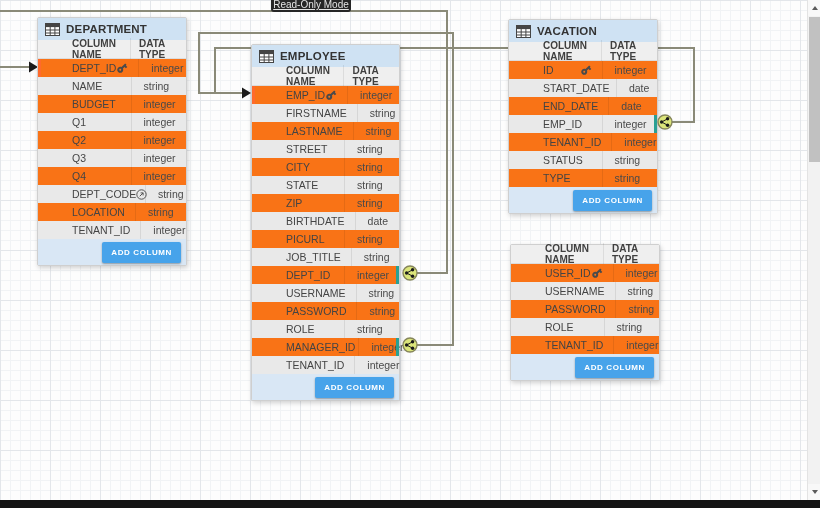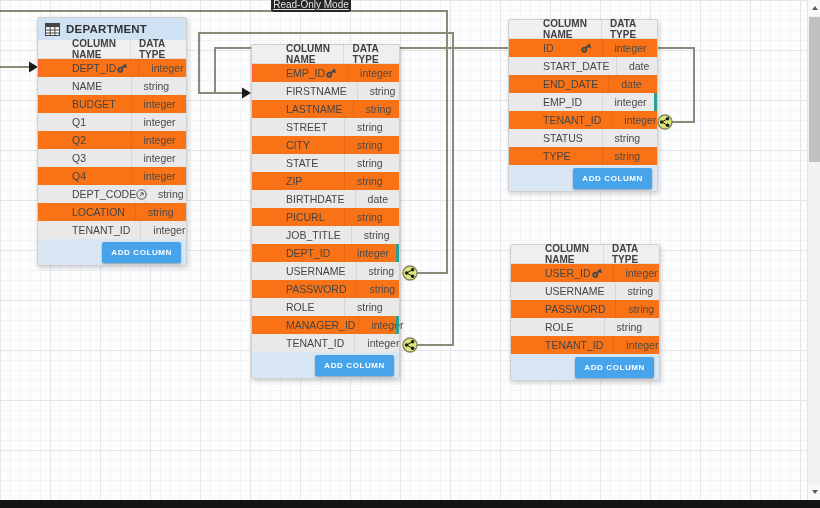--- a/index.html
+++ b/index.html
@@ -195,20 +195,30 @@
             <span class="row-label">TENANT_ID</span>
           </span>
           <span class="c-type">integer</span>
         </div>
       </div>
       <div class="tbl-footer">
         <button class="add-col">ADD COLUMN</button>
       </div>
     </div>
   <div class="table-card tbl-employee">
+      <div class="tbl-header">
+        <span class="tbl-icon">
+          <svg width="15" height="13" viewBox="0 0 15 13">
+            <rect x="0.5" y="0.5" width="14" height="12" fill="#fff" stroke="#454545"></rect>
+            <rect x="0.5" y="0.5" width="14" height="3.6" fill="#454545"></rect>
+            <path d="M0.5 7H14.5 M0.5 10H14.5 M5.2 4V12.5 M9.9 4V12.5" stroke="#454545" fill="none"></path>
+          </svg>
+        </span>
+        <span class="tbl-title">EMPLOYEE</span>
+      </div>
       <div class="col-head">
         <span class="c-name">COLUMN NAME</span>
         <span class="c-type">DATA TYPE</span>
       </div>
       <div class="rows">
         <div class="row mark-left">
           <span class="c-name">
             <span class="row-label">EMP_ID</span>
             <span class="row-icon" style="transform:rotate(-45deg)">
               <svg width="12" height="12" viewBox="0 0 24 24" fill="#4a4a4a">
@@ -307,20 +317,30 @@
             <span class="row-label">TENANT_ID</span>
           </span>
           <span class="c-type">integer</span>
         </div>
       </div>
       <div class="tbl-footer">
         <button class="add-col">ADD COLUMN</button>
       </div>
     </div>
   <div class="table-card tbl-vacation">
+      <div class="tbl-header">
+        <span class="tbl-icon">
+          <svg width="15" height="13" viewBox="0 0 15 13">
+            <rect x="0.5" y="0.5" width="14" height="12" fill="#fff" stroke="#454545"></rect>
+            <rect x="0.5" y="0.5" width="14" height="3.6" fill="#454545"></rect>
+            <path d="M0.5 7H14.5 M0.5 10H14.5 M5.2 4V12.5 M9.9 4V12.5" stroke="#454545" fill="none"></path>
+          </svg>
+        </span>
+        <span class="tbl-title">VACATION</span>
+      </div>
       <div class="col-head">
         <span class="c-name">COLUMN NAME</span>
         <span class="c-type">DATA TYPE</span>
       </div>
       <div class="rows">
         <div class="row">
           <span class="c-name">
             <span class="row-label">ID</span>
             <span class="row-icon" style="transform:rotate(-45deg)">
               <svg width="12" height="12" viewBox="0 0 24 24" fill="#4a4a4a">

